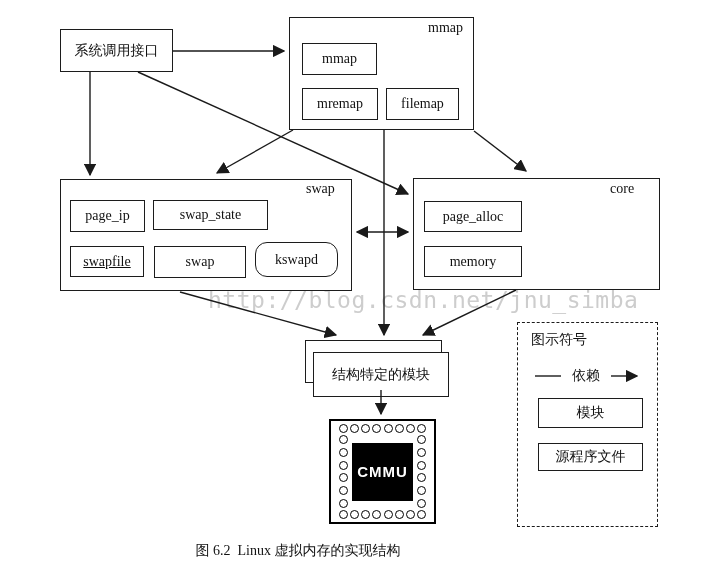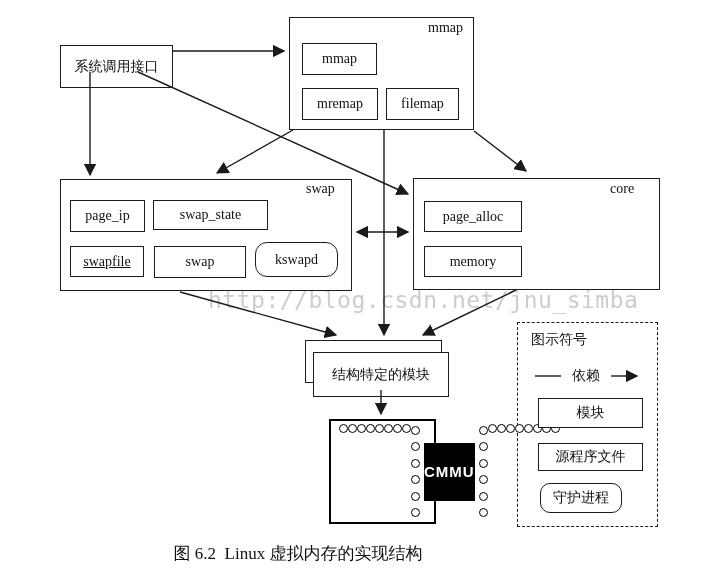--- a/index.html
+++ b/index.html
@@ -33,44 +33,44 @@
   .legend{
     position:absolute;left:517px;top:322px;width:141px;height:205px;box-sizing:border-box;
     border:1.5px dashed #1c1c1c;background:#fff;z-index:2;
   }
   .legend-title{position:absolute;left:531px;top:331px;font-size:14px;z-index:3;}
   .legend-dep-label{position:absolute;left:566px;top:367px;width:40px;text-align:center;font-size:14px;z-index:3;}
   
   .chip{
     position:absolute;left:329px;top:419px;width:107px;height:105px;box-sizing:border-box;
     border:2px solid #000;background:#fff;z-index:3;padding:3px 8px;
-    display:flex;flex-direction:row;justify-content:space-between;
+    display:flex;flex-direction:column;justify-content:space-between;
   }
   .pin-row{display:flex;justify-content:space-between;}
   .chip-mid{flex:1;display:flex;justify-content:space-between;align-items:center;margin:1px 0;}
   .pin-col{height:100%;display:flex;flex-direction:column;justify-content:space-between;padding:1px 0;box-sizing:border-box;}
   .pin{display:block;width:9px;height:9px;border:1.3px solid #000;border-radius:50%;background:#fff;box-sizing:border-box;}
   .chip-die{
     flex:1;height:58px;margin:0 4px;background:#000;color:#fff;
     display:flex;align-items:center;justify-content:center;
     font-family:"Liberation Sans","DejaVu Sans",sans-serif;font-weight:bold;font-size:15px;letter-spacing:1px;
   }
   .caption{
     position:absolute;left:0;top:542px;width:596px;text-align:center;
-    font-size:17px;white-space:pre;z-index:3;
+    font-size:14px;white-space:pre;z-index:3;
   }
 </style>
 </head>
 <body>
 
 <div class="canvas">
 
   <div class="watermark">http://blog.csdn.net/jnu_simba</div>
 
-  <div class="box" style="left:60px;top:45px;width:113px;height:43px;">
+  <div class="box" style="left:60px;top:29px;width:113px;height:43px;">
     <span>系统调用接口</span>
   </div>
 
   <div class="group" style="left:289px;top:17px;width:185px;height:113px;"></div>
   <div class="group-label" style="top:20px;right:auto;left:428px;">mmap</div>
   <div class="box" style="left:302px;top:43px;width:75px;height:32px;">
     <span>mmap</span>
   </div>
   <div class="box" style="left:302px;top:88px;width:76px;height:32px;">
     <span>mremap</span>
@@ -157,23 +157,20 @@
 
   <div class="legend"></div>
   <div class="legend-title">图示符号</div>
   <div class="legend-dep-label">依赖</div>
   <div class="box" style="left:538px;top:398px;width:105px;height:30px;">
     <span>模块</span>
   </div>
   <div class="box" style="left:538px;top:443px;width:105px;height:28px;">
     <span>源程序文件</span>
   </div>
-  <div class="box rounded" style="left:540px;top:483px;width:82px;height:30px;border-radius:10px;">
-    <span>守护进程</span>
-  </div>
 
   <svg class="wires" width="704" height="578" viewBox="0 0 704 578">
     <defs>
       <marker id="ah" viewBox="0 0 10 10" refX="9" refY="5" markerWidth="9" markerHeight="9" orient="auto-start-reverse">
         <path d="M0,0 L10,5 L0,10 z" fill="#1a1a1a"></path>
       </marker>
     </defs>
     <g stroke="#1a1a1a" stroke-width="1.4" fill="none">
       <path d="M173,51 H284" marker-end="url(#ah)"></path>
       <path d="M90,72 V175" marker-end="url(#ah)"></path>

